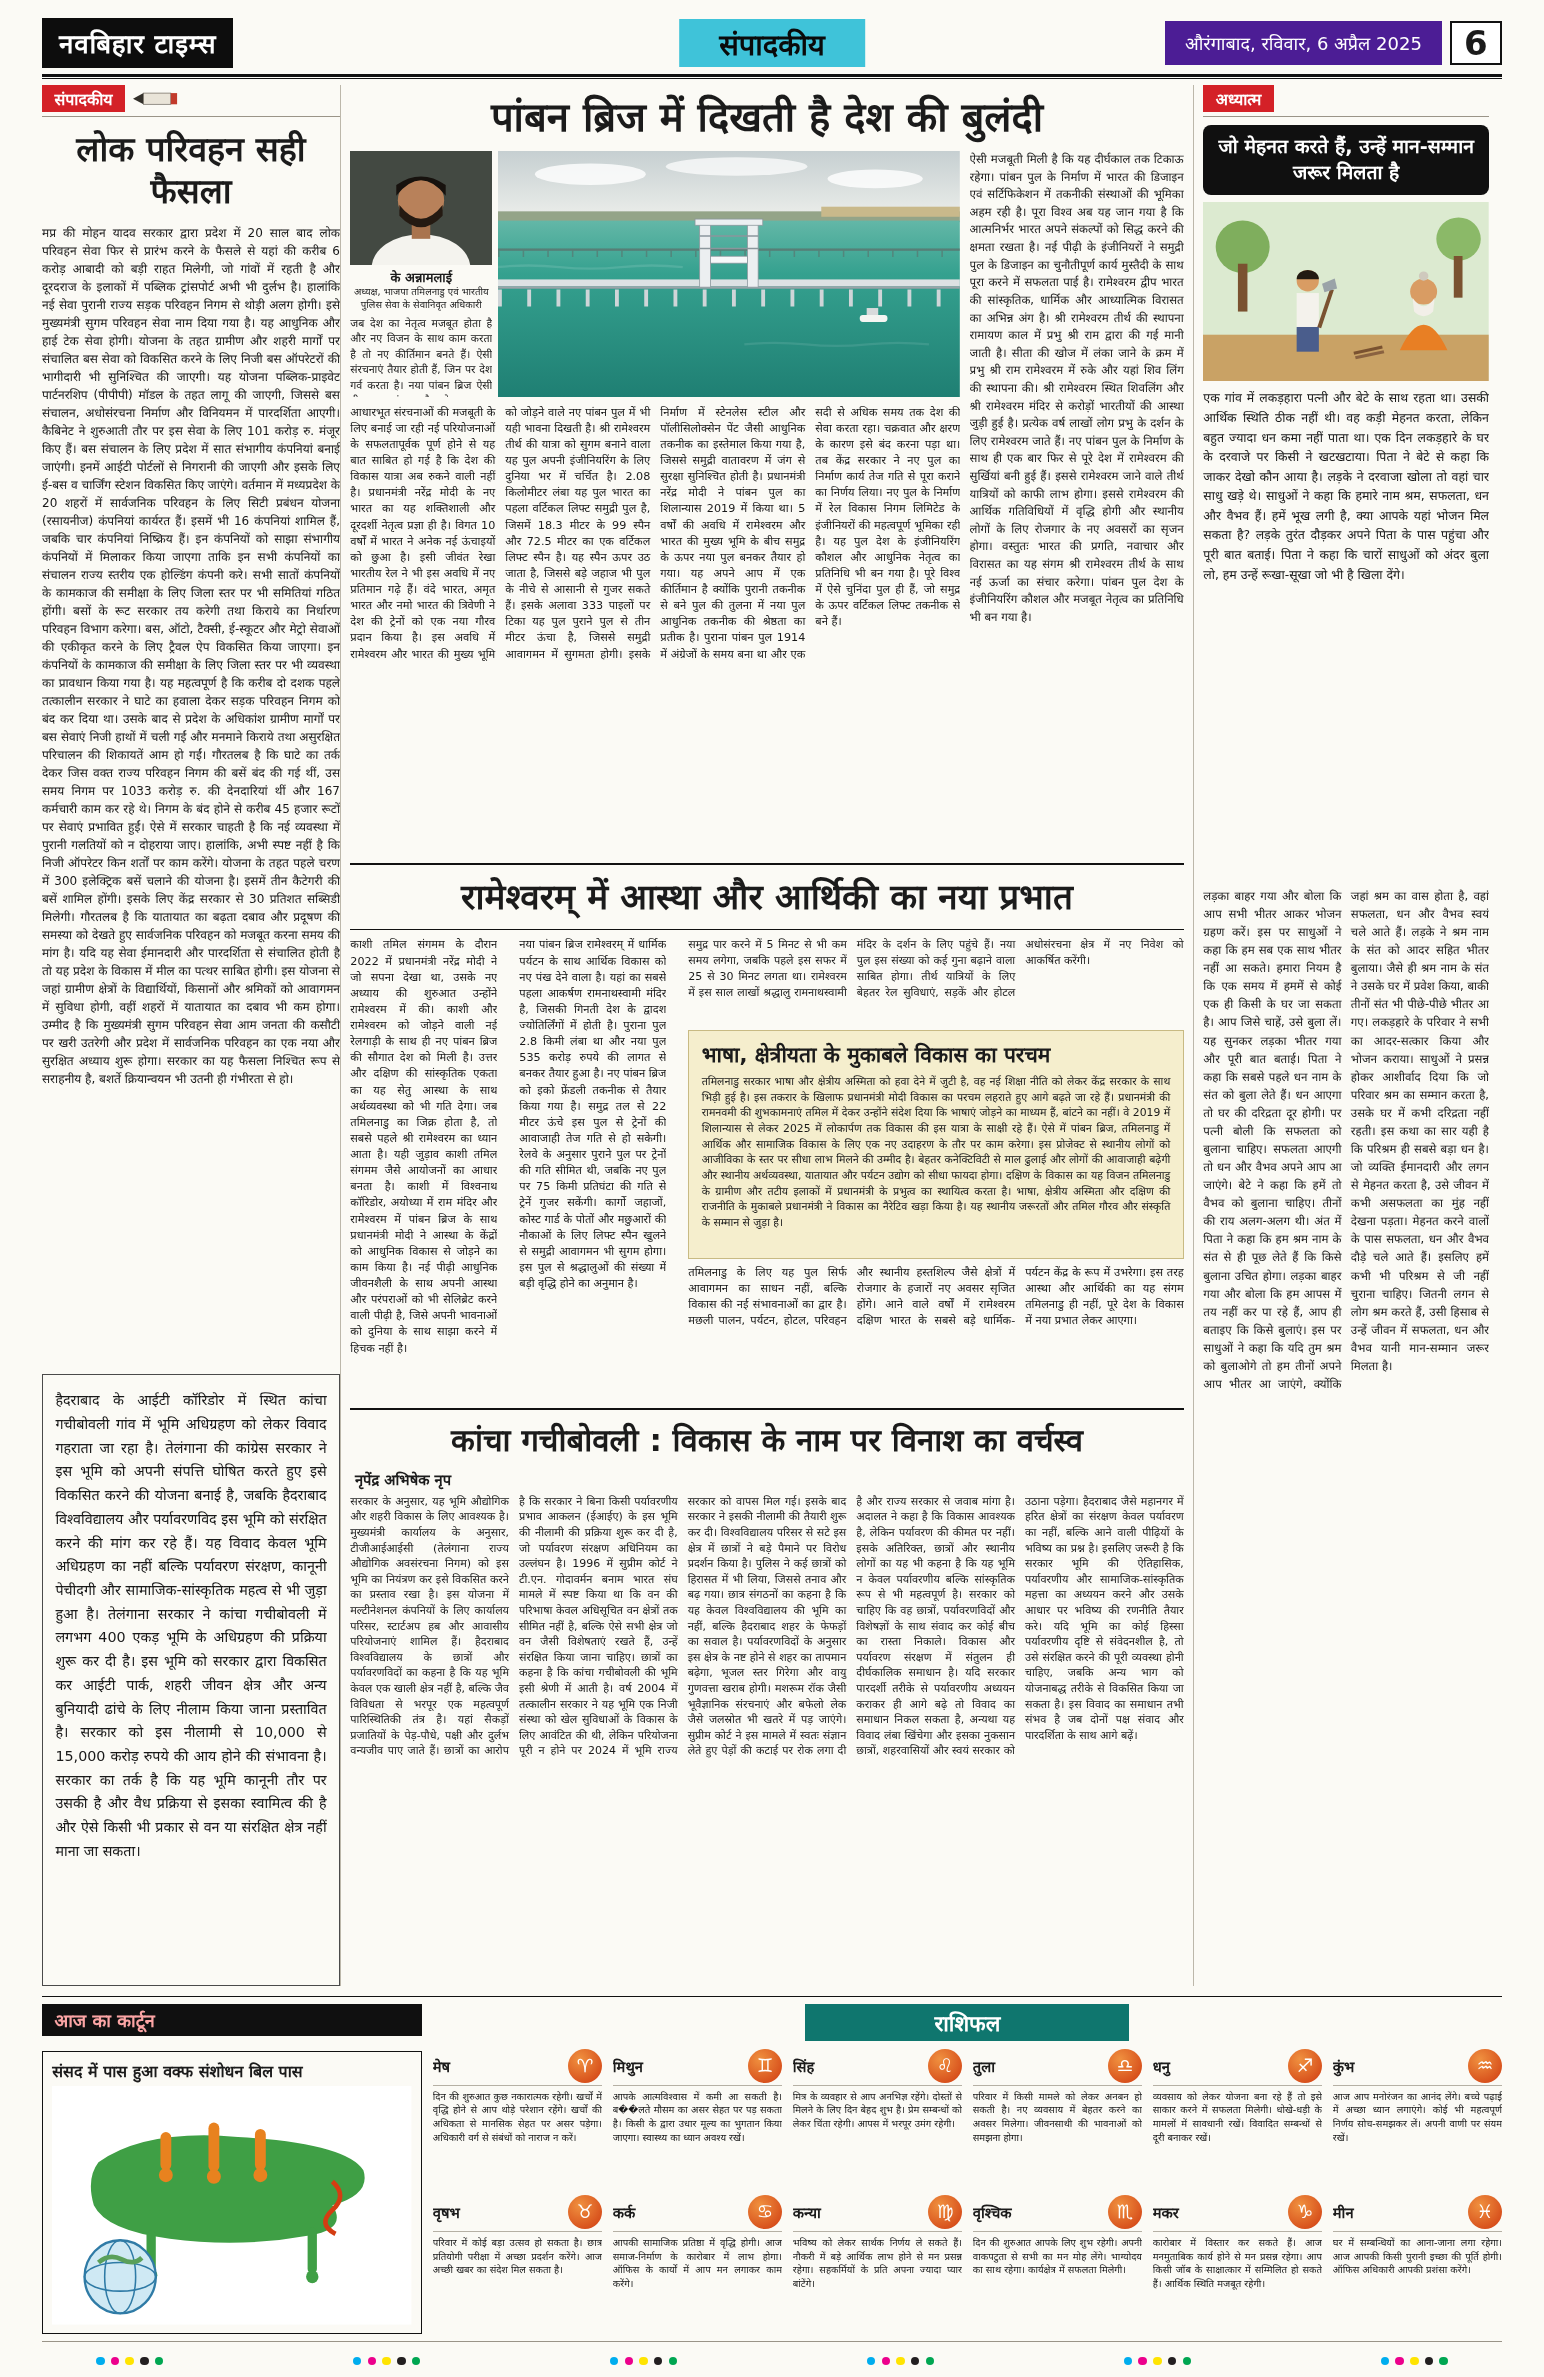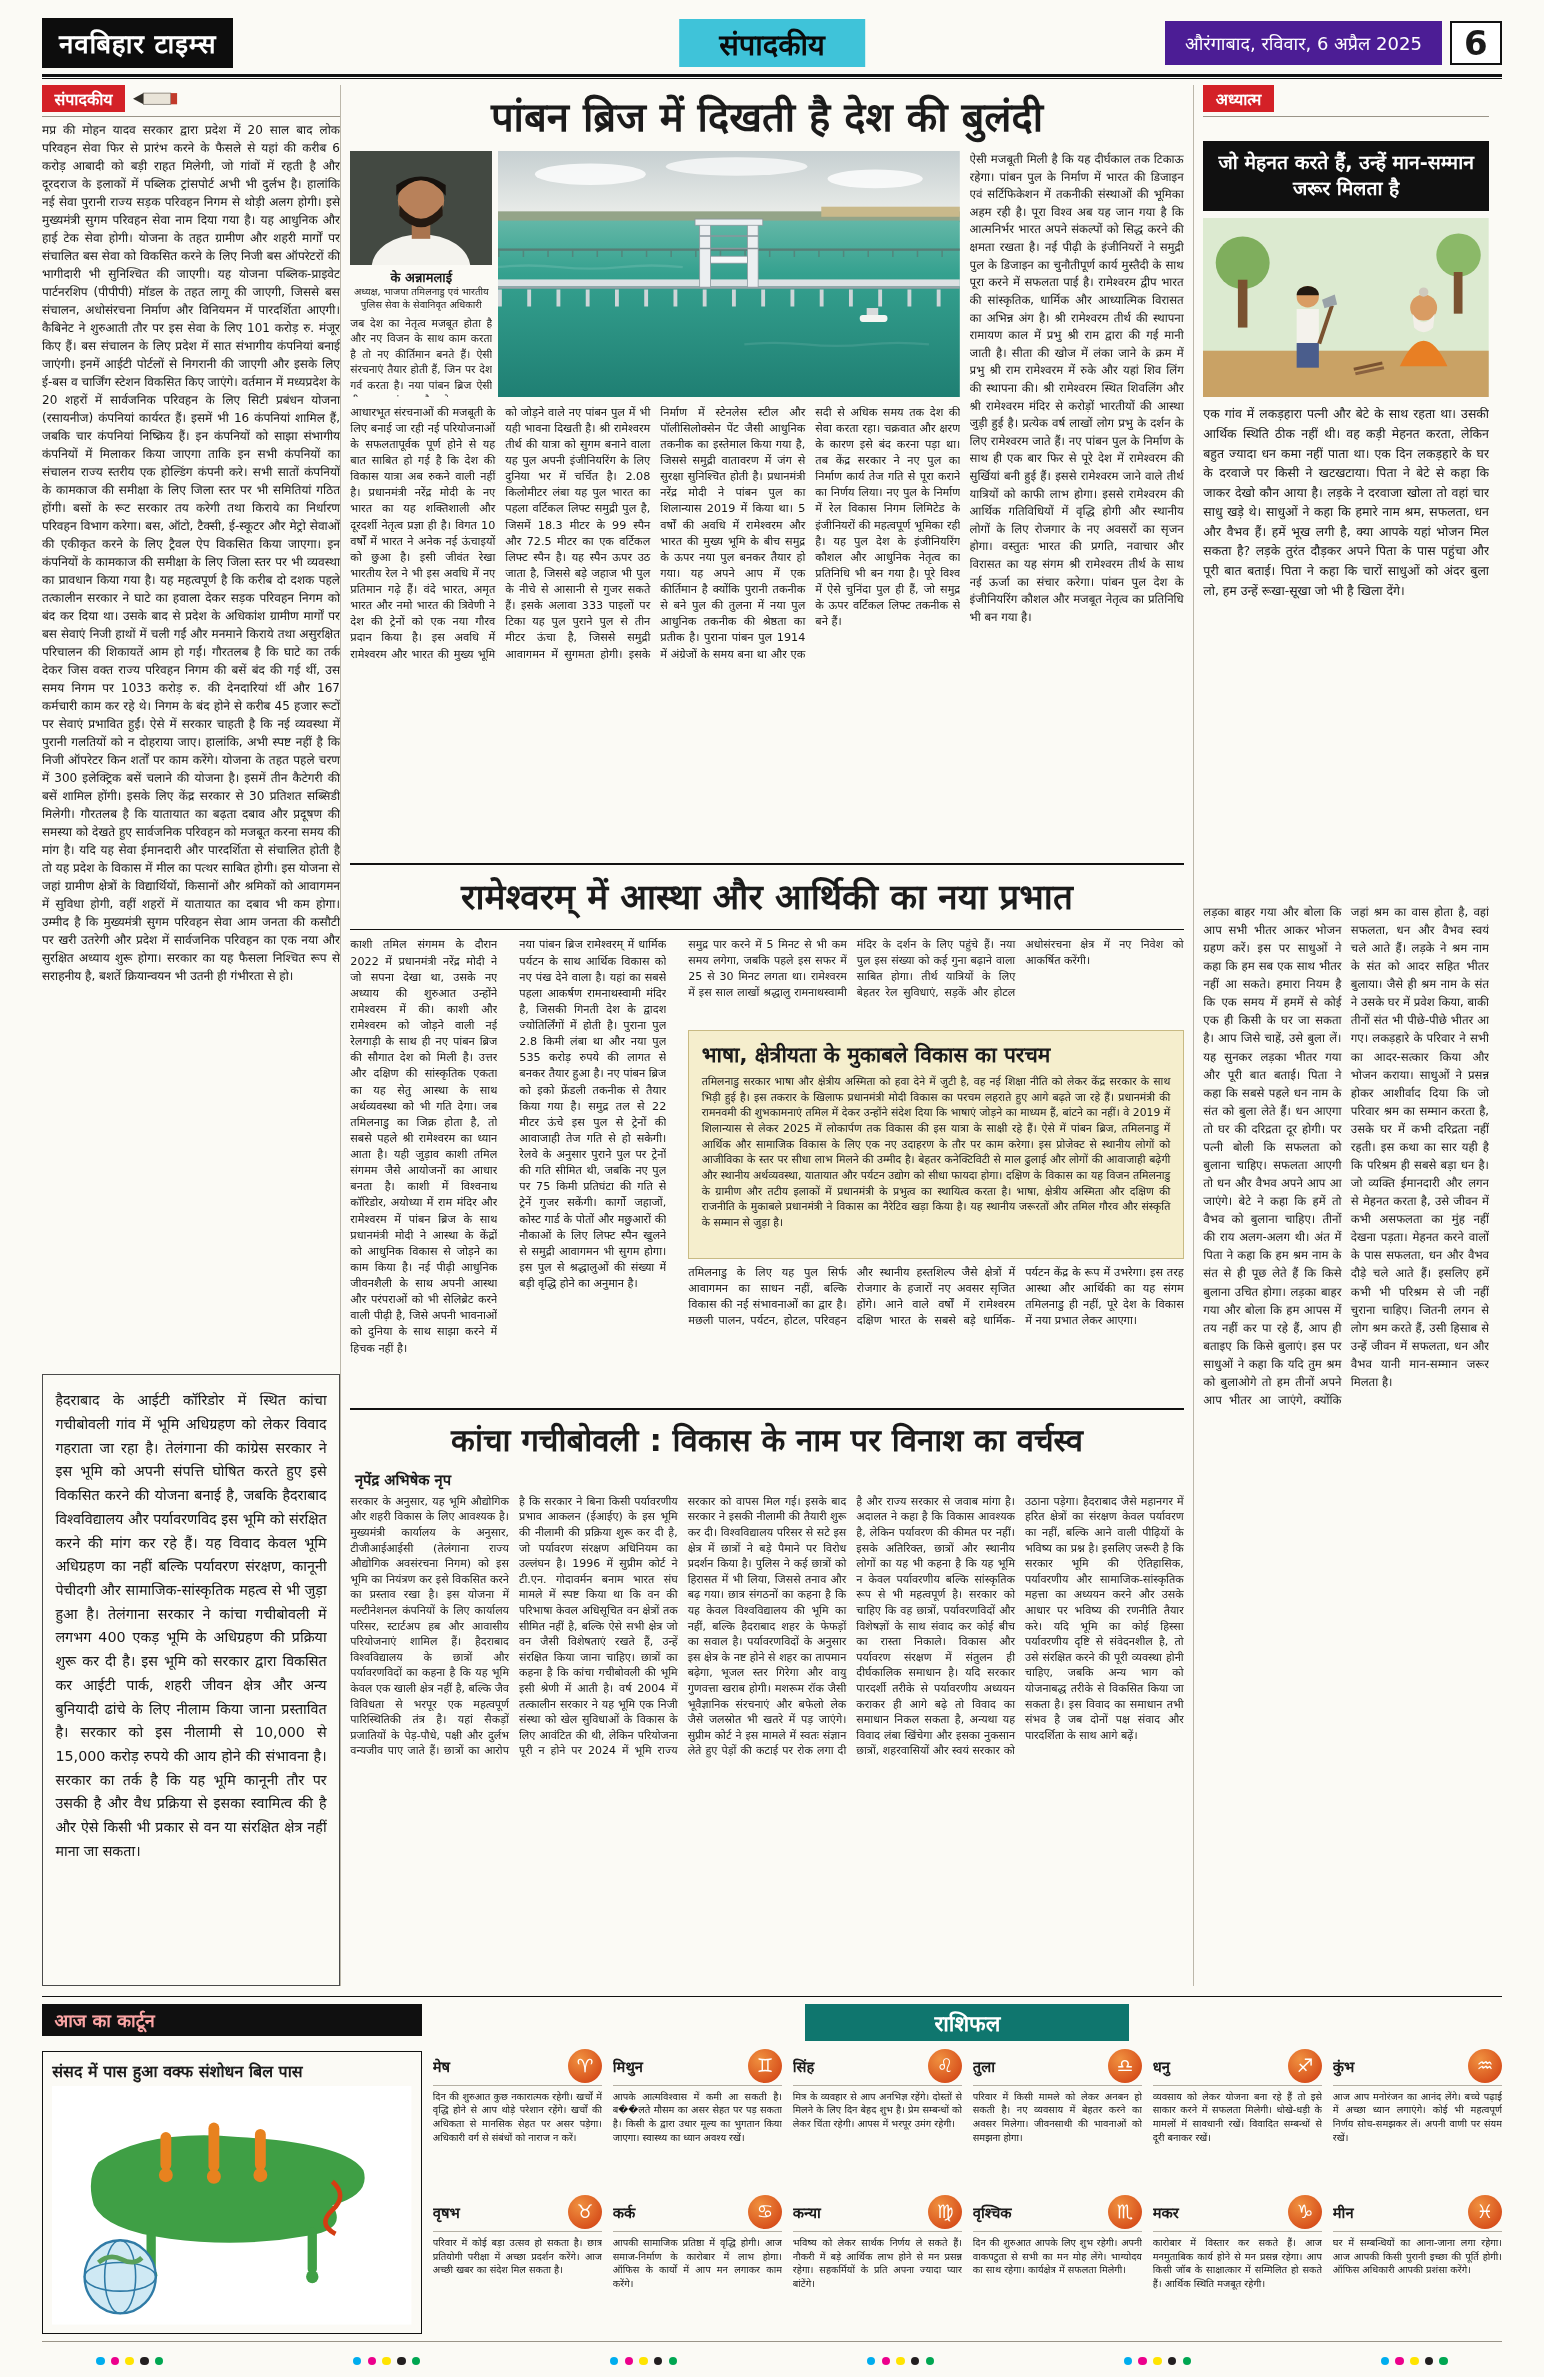--- a/index.html
+++ b/index.html
@@ -59,21 +59,21 @@
   .lang-body { font-size:10.8px; line-height:1.45; }
   .ram-bottom { flex:1; column-count:3; column-gap:10px; overflow:hidden; font-size:11.2px; line-height:1.44; }
 
   
   .kancha-section { margin-top:7.7px; border-top:2.3px solid #111; padding-top:7.7px; flex:1; display:flex; flex-direction:column; overflow:hidden; }
   .kancha-headline { font-size:31px; font-weight:bold; text-align:center; }
   .kancha-byline { font-size:14.7px; font-weight:bold; margin:9.3px 0 4.6px 4.6px; }
   .kancha-cols { flex:1; overflow:hidden; column-count:5; column-gap:10px; font-size:11px; line-height:1.42; }
 
   
-  .sp-title { margin-top:24px; background:#101010; color:#fff; text-align:center; font-size:19.3px; font-weight:bold; line-height:1.35; padding:9.3px 7.7px; }
+  .sp-title { margin-top:8px; background:#101010; color:#fff; text-align:center; font-size:19.3px; font-weight:bold; line-height:1.35; padding:9.3px 7.7px;border-radius:8px; }
   .sp-cartoon { margin-top:6.2px; }
   .sp-cartoon svg { width:100%; height:179px; display:block; }
   .story-a { margin-top:7.7px; height:494px; overflow:hidden; font-size:12.4px; line-height:1.58; }
   .story-b { flex:1; margin-top:4.6px; overflow:hidden; column-count:2; column-gap:9.3px; font-size:11.6px; line-height:1.56; }
 
   
   .bottom { display:flex; gap:10.8px; margin-top:9.3px; height:338px; border-top:1.5px solid #111; padding-top:7.7px; overflow:hidden; }
   .cartoon-sec { width:380px; display:flex; flex-direction:column; }
   .black-label { background:#101010; color:#fca5a5; font-size:18px; font-weight:bold; padding:3.9px 12.4px; }
   .cartoon-box { flex:1; border:1.5px solid #111; margin-top:15px; padding:7.7px 9.3px; display:flex; flex-direction:column; overflow:hidden; }
@@ -114,20 +114,21 @@
 
     <aside class="col-left">
       <div class="label-row">
         <span class="label-red">संपादकीय</span>
         <svg class="pencil" viewBox="0 0 70 22">
           <polygon points="0,11 15,3 15,19" fill="#33302a"></polygon>
           <rect x="15" y="3" width="39" height="16" fill="#e9e4d8" stroke="#6b665c"></rect>
           <rect x="54" y="3" width="9" height="16" fill="#c23a2b"></rect>
         </svg>
       </div>
+      <h2 class="edit-title">लोक परिवहन सही फैसला</h2>
       <div class="left-body jtext">मप्र की मोहन यादव सरकार द्वारा प्रदेश में 20 साल बाद लोक परिवहन सेवा फिर से प्रारंभ करने के फैसले से यहां की करीब 6 करोड़ आबादी को बड़ी राहत मिलेगी, जो गांवों में रहती है और दूरदराज के इलाकों में पब्लिक ट्रांसपोर्ट अभी भी दुर्लभ है। हालांकि नई सेवा पुरानी राज्य सड़क परिवहन निगम से थोड़ी अलग होगी। इसे मुख्यमंत्री सुगम परिवहन सेवा नाम दिया गया है। यह आधुनिक और हाई टेक सेवा होगी। योजना के तहत ग्रामीण और शहरी मार्गों पर संचालित बस सेवा को विकसित करने के लिए निजी बस ऑपरेटरों की भागीदारी भी सुनिश्चित की जाएगी। यह योजना पब्लिक-प्राइवेट पार्टनरशिप (पीपीपी) मॉडल के तहत लागू की जाएगी, जिससे बस संचालन, अधोसंरचना निर्माण और विनियमन में पारदर्शिता आएगी। कैबिनेट ने शुरुआती तौर पर इस सेवा के लिए 101 करोड़ रु. मंजूर किए हैं। बस संचालन के लिए प्रदेश में सात संभागीय कंपनियां बनाई जाएंगी। इनमें आईटी पोर्टलों से निगरानी की जाएगी और इसके लिए ई-बस व चार्जिंग स्टेशन विकसित किए जाएंगे। वर्तमान में मध्यप्रदेश के 20 शहरों में सार्वजनिक परिवहन के लिए सिटी प्रबंधन योजना (रसायनीज) कंपनियां कार्यरत हैं। इसमें भी 16 कंपनियां शामिल हैं, जबकि चार कंपनियां निष्क्रिय हैं। इन कंपनियों को साझा संभागीय कंपनियों में मिलाकर किया जाएगा ताकि इन सभी कंपनियों का संचालन राज्य स्तरीय एक होल्डिंग कंपनी करे। सभी सातों कंपनियों के कामकाज की समीक्षा के लिए जिला स्तर पर भी समितियां गठित होंगी। बसों के रूट सरकार तय करेगी तथा किराये का निर्धारण परिवहन विभाग करेगा। बस, ऑटो, टैक्सी, ई-स्कूटर और मेट्रो सेवाओं की एकीकृत करने के लिए ट्रैवल ऐप विकसित किया जाएगा। इन कंपनियों के कामकाज की समीक्षा के लिए जिला स्तर पर भी व्यवस्था का प्रावधान किया गया है। यह महत्वपूर्ण है कि करीब दो दशक पहले तत्कालीन सरकार ने घाटे का हवाला देकर सड़क परिवहन निगम को बंद कर दिया था। उसके बाद से प्रदेश के अधिकांश ग्रामीण मार्गों पर बस सेवाएं निजी हाथों में चली गईं और मनमाने किराये तथा असुरक्षित परिचालन की शिकायतें आम हो गईं। गौरतलब है कि घाटे का तर्क देकर जिस वक्त राज्य परिवहन निगम की बसें बंद की गई थीं, उस समय निगम पर 1033 करोड़ रु. की देनदारियां थीं और 167 कर्मचारी काम कर रहे थे। निगम के बंद होने से करीब 45 हजार रूटों पर सेवाएं प्रभावित हुईं। ऐसे में सरकार चाहती है कि नई व्यवस्था में पुरानी गलतियों को न दोहराया जाए। हालांकि, अभी स्पष्ट नहीं है कि निजी ऑपरेटर किन शर्तों पर काम करेंगे। योजना के तहत पहले चरण में 300 इलेक्ट्रिक बसें चलाने की योजना है। इसमें तीन कैटेगरी की बसें शामिल होंगी। इसके लिए केंद्र सरकार से 30 प्रतिशत सब्सिडी मिलेगी। गौरतलब है कि यातायात का बढ़ता दबाव और प्रदूषण की समस्या को देखते हुए सार्वजनिक परिवहन को मजबूत करना समय की मांग है। यदि यह सेवा ईमानदारी और पारदर्शिता से संचालित होती है तो यह प्रदेश के विकास में मील का पत्थर साबित होगी। इस योजना से जहां ग्रामीण क्षेत्रों के विद्यार्थियों, किसानों और श्रमिकों को आवागमन में सुविधा होगी, वहीं शहरों में यातायात का दबाव भी कम होगा। उम्मीद है कि मुख्यमंत्री सुगम परिवहन सेवा आम जनता की कसौटी पर खरी उतरेगी और प्रदेश में सार्वजनिक परिवहन का एक नया और सुरक्षित अध्याय शुरू होगा। सरकार का यह फैसला निश्चित रूप से सराहनीय है, बशर्ते क्रियान्वयन भी उतनी ही गंभीरता से हो।</div>
       <div class="info-box jtext">हैदराबाद के आईटी कॉरिडोर में स्थित कांचा गचीबोवली गांव में भूमि अधिग्रहण को लेकर विवाद गहराता जा रहा है। तेलंगाना की कांग्रेस सरकार ने इस भूमि को अपनी संपत्ति घोषित करते हुए इसे विकसित करने की योजना बनाई है, जबकि हैदराबाद विश्वविद्यालय और पर्यावरणविद इस भूमि को संरक्षित करने की मांग कर रहे हैं। यह विवाद केवल भूमि अधिग्रहण का नहीं बल्कि पर्यावरण संरक्षण, कानूनी पेचीदगी और सामाजिक-सांस्कृतिक महत्व से भी जुड़ा हुआ है। तेलंगाना सरकार ने कांचा गचीबोवली में लगभग 400 एकड़ भूमि के अधिग्रहण की प्रक्रिया शुरू कर दी है। इस भूमि को सरकार द्वारा विकसित कर आईटी पार्क, शहरी जीवन क्षेत्र और अन्य बुनियादी ढांचे के लिए नीलाम किया जाना प्रस्तावित है। सरकार को इस नीलामी से 10,000 से 15,000 करोड़ रुपये की आय होने की संभावना है। सरकार का तर्क है कि यह भूमि कानूनी तौर पर उसकी है और वैध प्रक्रिया से इसका स्वामित्व की है और ऐसे किसी भी प्रकार से वन या संरक्षित क्षेत्र नहीं माना जा सकता।</div>
     </aside>
 
     <section class="col-center">
       <h1 class="pamban-headline">पांबन ब्रिज में दिखती है देश की बुलंदी</h1>
 
       <div class="pamban-flex">
         <div class="pamban-main">
           <div class="photo-strip">

